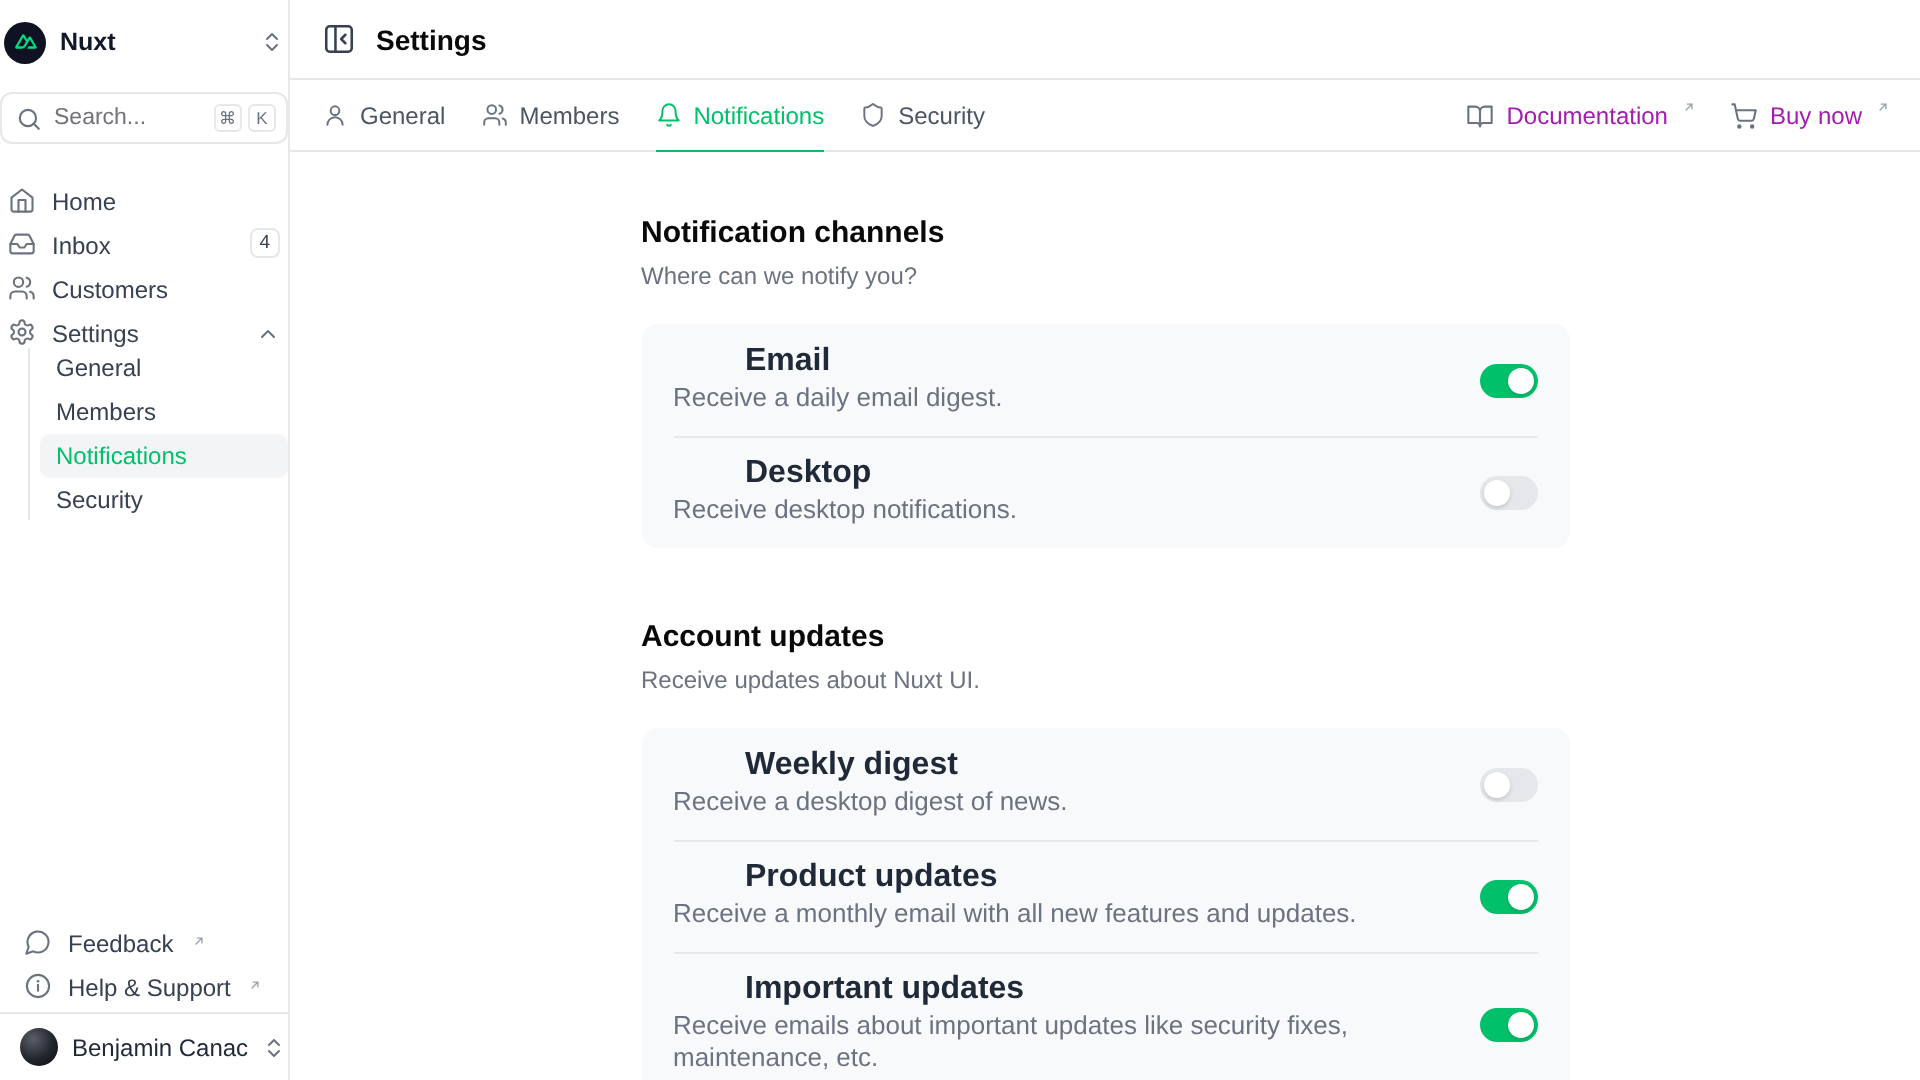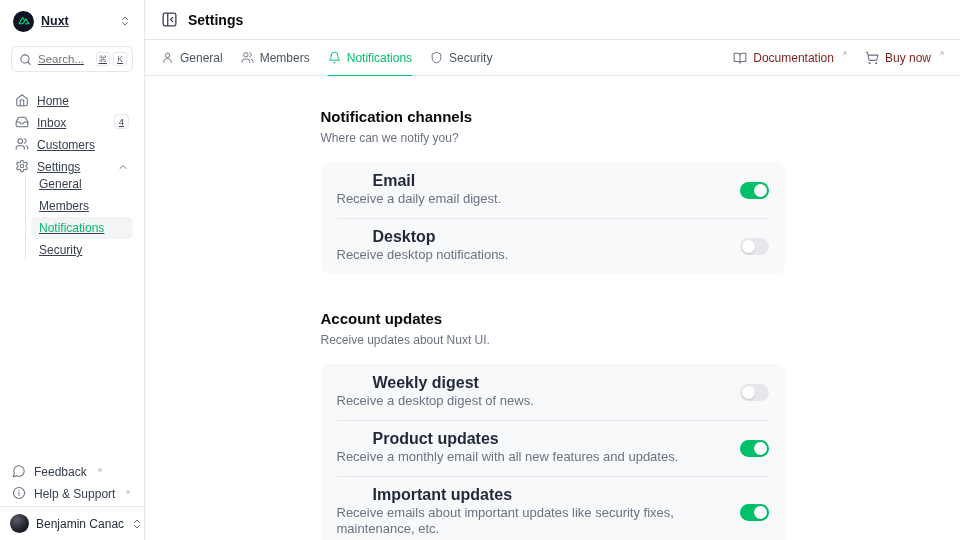--- a/index.html
+++ b/index.html
@@ -15,21 +15,21 @@
   }
   .app{ display:flex; width:960px; height:540px; }
 
   
   .sidebar{
     width:145px; min-width:145px; height:100%;
     border-right:1px solid var(--border);
     display:flex; flex-direction:column; justify-content:space-between;
     background:#fff;
   }
-  .sb-top{ padding:8px 11px 0;text-decoration:underline; }
+  .sb-top{ padding:8px 0 0; }
   .workspace{
     display:flex; align-items:center; gap:7px;
     height:26px; margin-bottom:12px; padding:0 2px;
     border-radius:5px; cursor:pointer;
   }
   .logo-badge{
     width:21px; height:21px; border-radius:50%;
     background:var(--dark); display:flex; align-items:center; justify-content:center;
     flex:none;
   }
@@ -113,21 +113,21 @@
     display:flex; align-items:center; gap:6px;
     font-size:12px; font-weight:500; color:#4b5563;
     cursor:pointer; border-bottom:1.5px solid transparent; margin-bottom:-1px;
   }
   .tab .icon{ color:#6b7280; }
   .tab.active{ color:var(--primary); border-bottom-color:var(--primary); }
   .tab.active .icon{ color:var(--primary); }
   .tb-actions{ display:flex; gap:18px; align-items:center; }
   .tb-link{
     display:flex; align-items:center; gap:6px;
-    font-size:12px; font-weight:500; color:#7f1d1d; cursor:pointer;
+    font-size:12px; font-weight:500; color:#a21caf; cursor:pointer;
   }
   .tb-link .icon{ color:#6b7280; }
 
   .content{ flex:1; overflow:hidden; padding-top:32px; }
   .col{ width:464px; margin:0 auto; }
   .section{ margin-bottom:36px; }
   .sec-title{ font-size:15px; font-weight:700; color:#09090b; }
   .sec-sub{ font-size:12px; color:var(--muted); margin-top:6px; }
   .card{
     background:var(--card); border-radius:8px; margin-top:17px;

